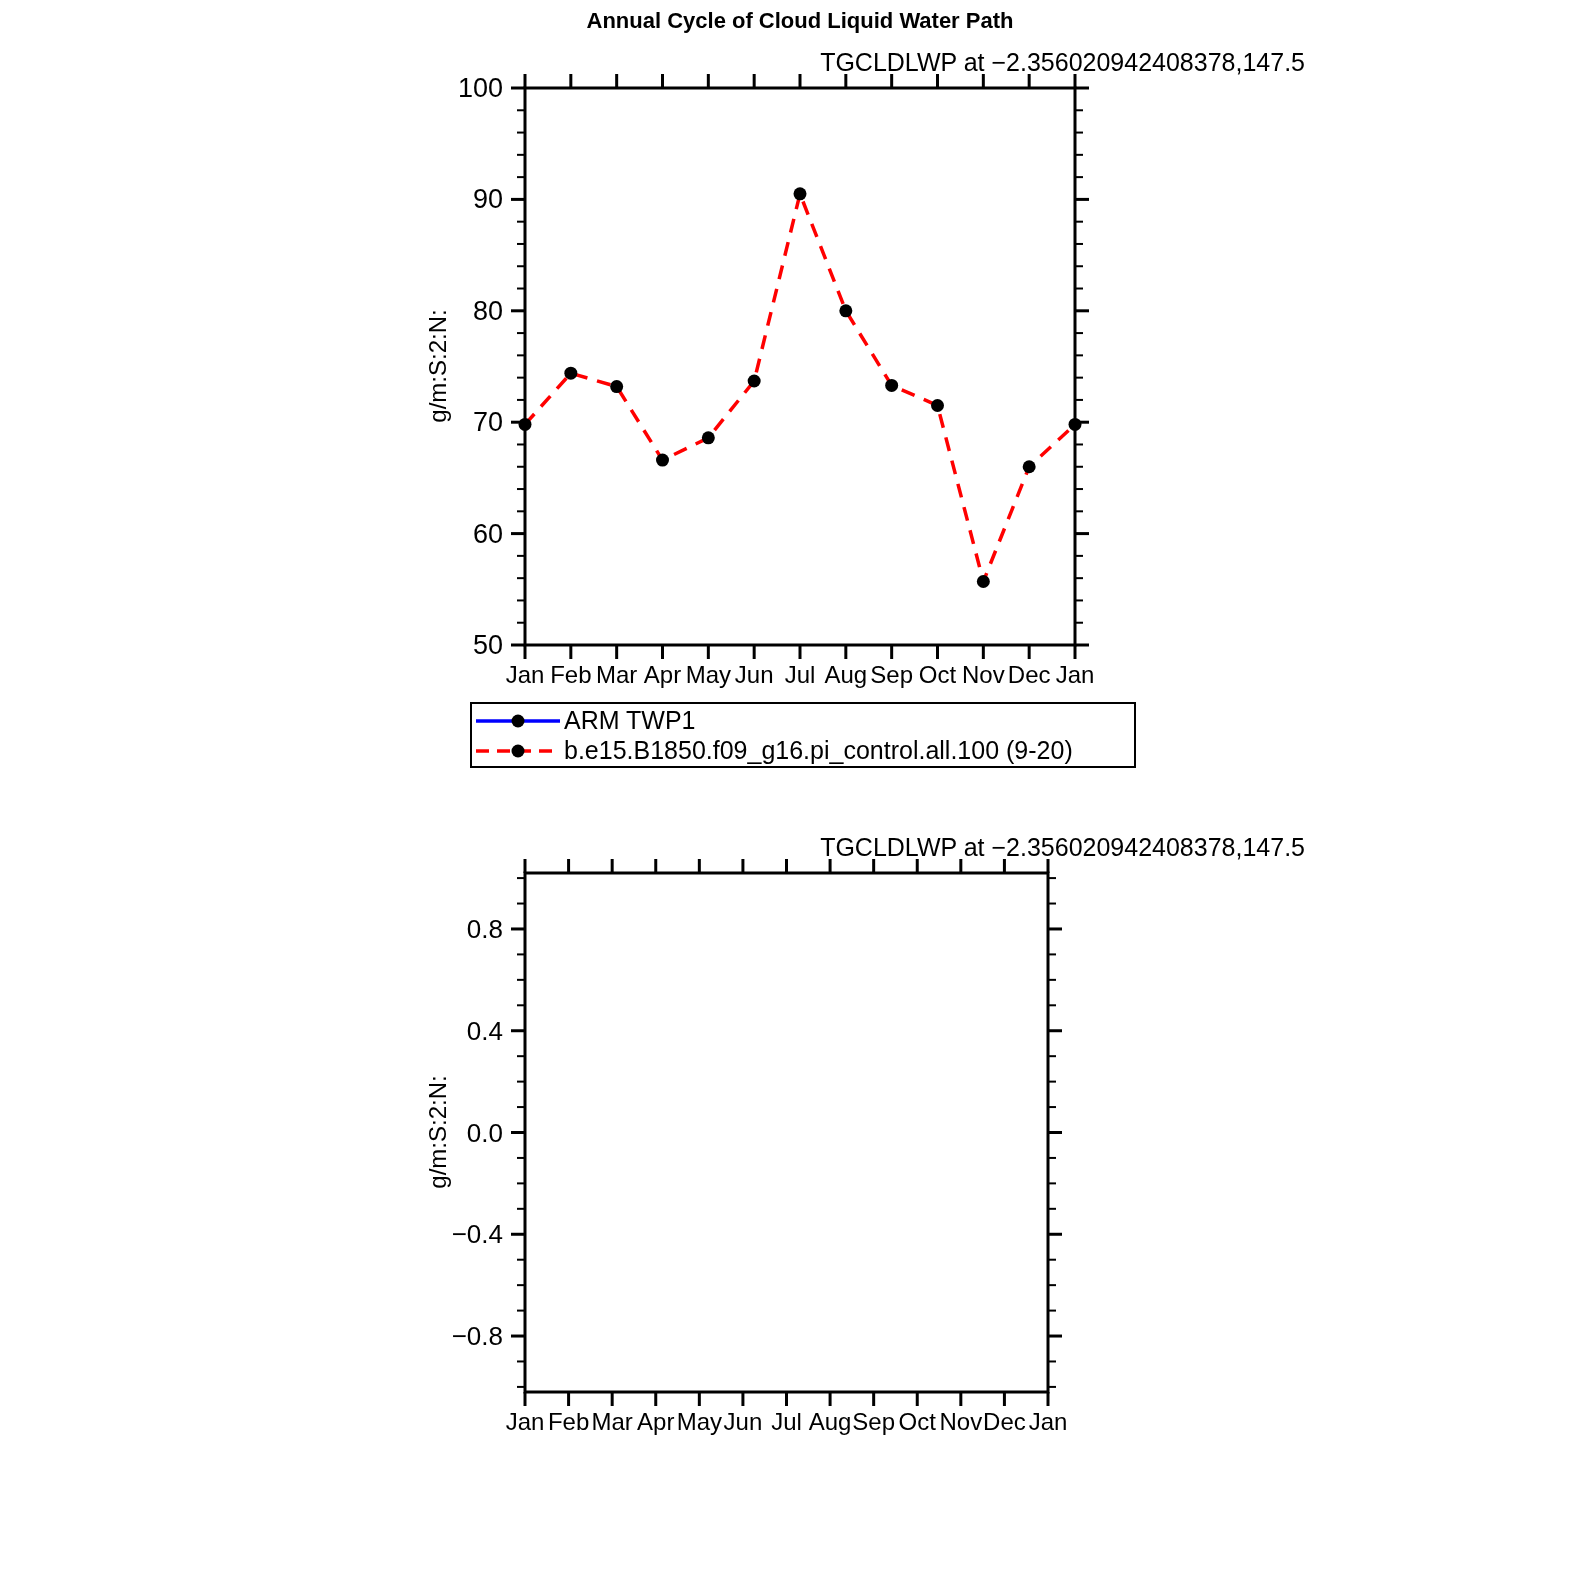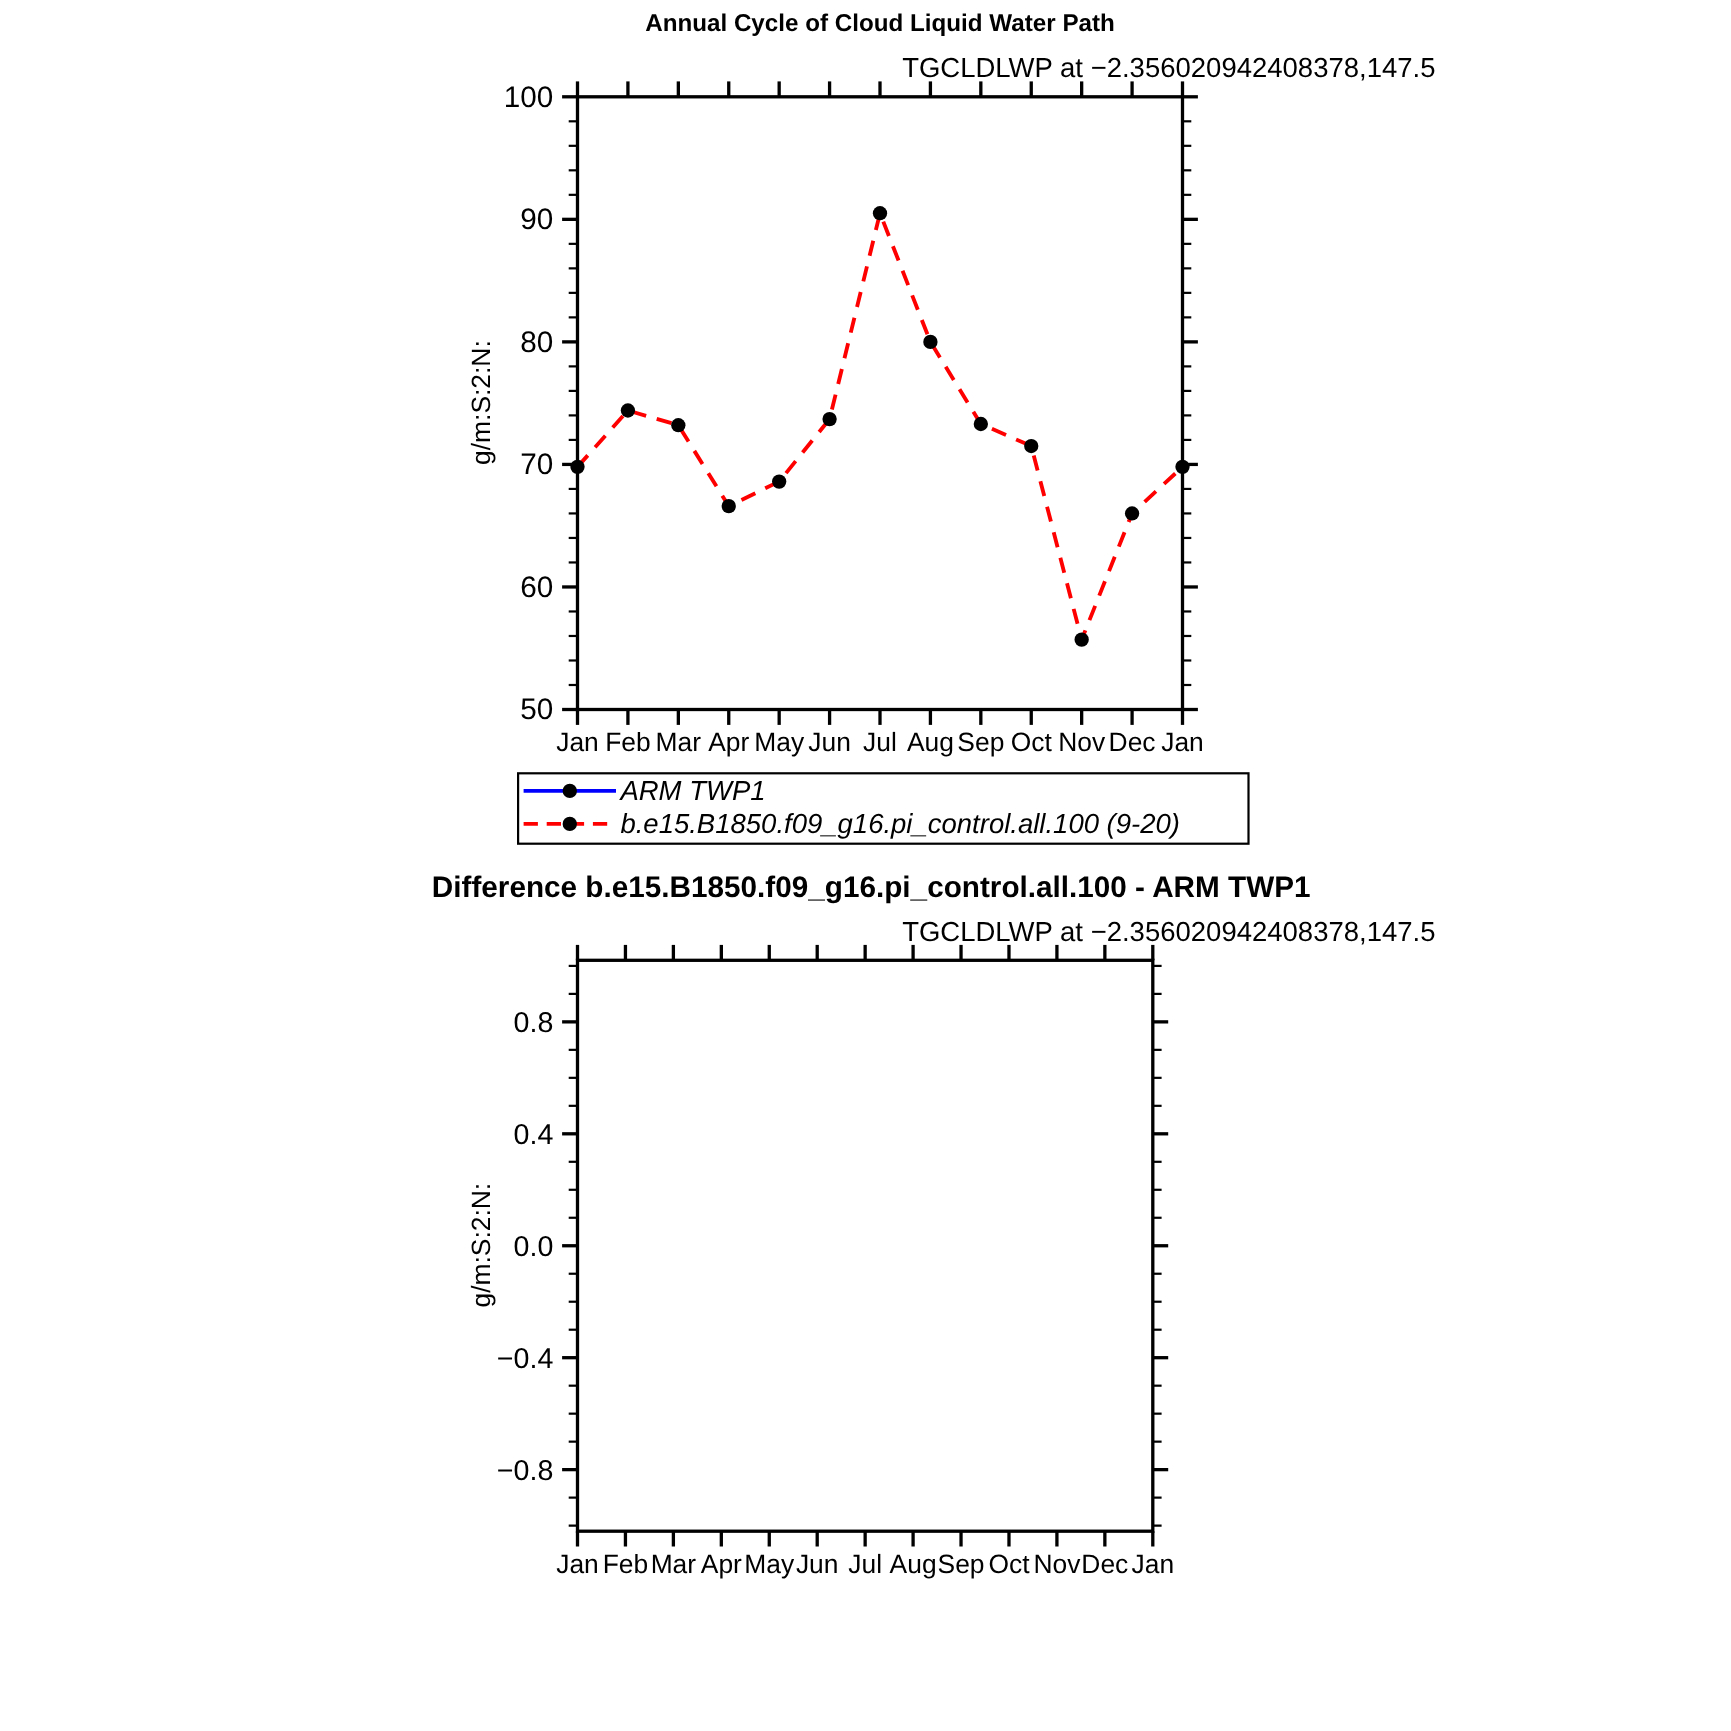--- a/index.html
+++ b/index.html
@@ -22,21 +22,21 @@
     position:absolute;font-size:24px;white-space:nowrap;
     transform:translate(-50%,-50%) rotate(-90deg);
   }
   .y-top{left:438px;top:366px;}
   .y-bot{left:438px;top:1132px;}
   .legend{
     position:absolute;left:470px;top:702px;width:666px;height:66px;
     border:2px solid #000;box-sizing:border-box;background:#fff;
     display:flex;flex-direction:column;justify-content:space-around;padding:1px 0;
   }
-  .legend-row{display:flex;align-items:flex-start;height:30px;font-style:italic;}
+  .legend-row{display:flex;align-items:flex-end;height:30px;}
   .lsample{flex:0 0 auto;margin-left:2px;}
   .lsample circle{fill:#000;}
   .solid-line{stroke-width:3.5px;}
   .dashed-line{stroke-width:3.5px;stroke-dasharray:13 8;}
   .llabel{font-size:25px;white-space:nowrap;margin-left:2px;}
 </style>
 </head>
 <body>
 
 <div id="page">
@@ -257,17 +257,16 @@
     </div>
     <div class="legend-row">
       <svg class="lsample" width="88" height="28">
         <line x1="2" y1="14" x2="86" y2="14" class="dashed-line" stroke="#ff0000"></line>
         <circle cx="44" cy="14" r="6.5"></circle>
       </svg>
       <span class="llabel">b.e15.B1850.f09_g16.pi_control.all.100 (9-20)</span>
     </div>
   </div>
 
-  <div class="title t-bot">Difference b.e15.B1850.f09_g16.pi_control.all.100 - ARM TWP1</div>
   <div class="subtitle s-bot">TGCLDLWP at −2.356020942408378,147.5</div>
   <div class="ylab y-bot">g/m:S:2:N:</div>
 
 </div>
 
 </body></html>

